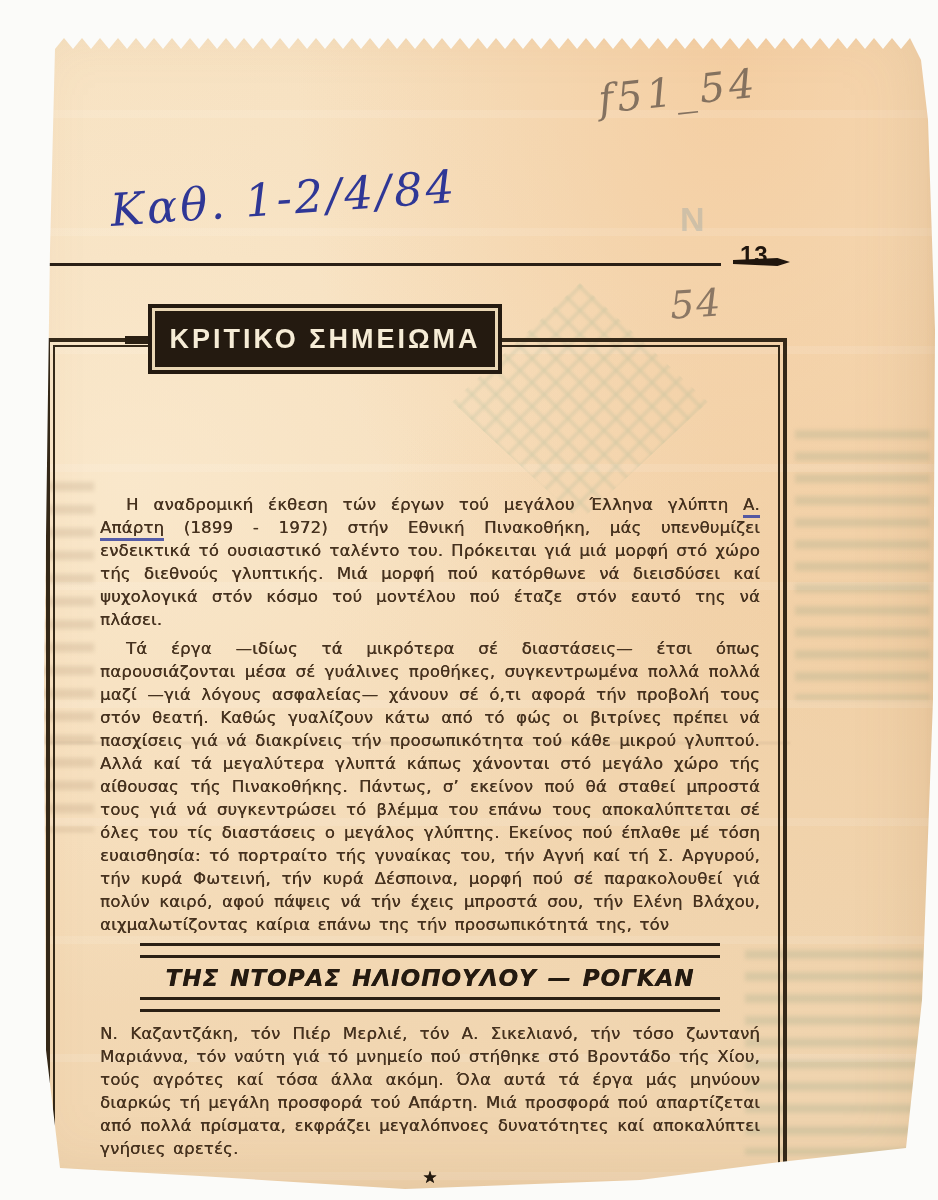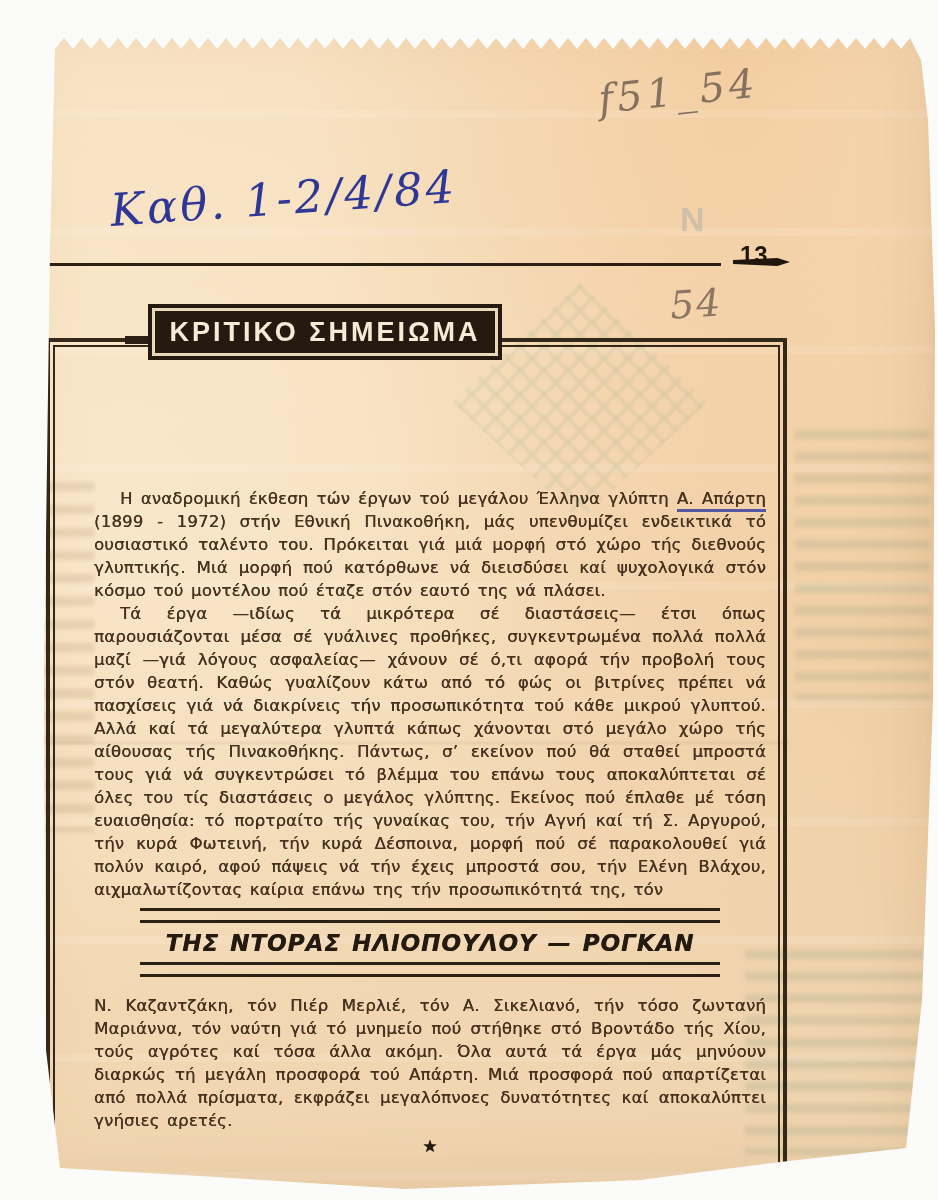--- a/index.html
+++ b/index.html
@@ -70,46 +70,46 @@
   .ghost.stripes-green{background:repeating-linear-gradient(180deg, rgba(110,145,112,.17) 0 9px, transparent 9px 22px);}
   .crease{position:absolute;left:45px;top:742px;width:745px;height:2px;background:rgba(90,70,50,.10);filter:blur(1px);}
 
   
   .frame{
     position:absolute;left:53px;top:345px;width:723px;height:880px;
     border:2px solid #342818;outline:4px solid #342818;outline-offset:3px;
   }
   .kicker-dash{position:absolute;left:125px;top:336px;width:25px;height:8px;background:#2a1f12;}
   .kicker-box{
-    position:absolute;left:152px;top:308px;width:346px;height:48px;box-sizing:border-box;
+    position:absolute;left:152px;top:308px;width:346px;height:62px;box-sizing:border-box;
     background:#241a10;border:3px solid #ead7b5;outline:4px solid #241a10;
     display:flex;align-items:center;justify-content:center;
   }
   .kicker-box span{
     font:bold 27px "Liberation Sans", sans-serif;color:#f6ecd6;letter-spacing:3px;white-space:nowrap;
   }
   .article-title{
     position:absolute;left:98px;top:392px;width:660px;
     font:italic bold 52px "DejaVu Sans", sans-serif;color:#241a12;
     letter-spacing:0;white-space:nowrap;text-shadow:.5px 0 0 #241a12;
   }
 
   
   .column{
     position:absolute;left:94px;top:487px;width:672px;
     font-size:16.5px;line-height:23px;color:#46321f;
     text-align:justify;letter-spacing:.2px;word-spacing:2px;
     text-shadow:.3px 0 0 currentColor;
   }
-  .column p{margin:0;}
+  .column p{margin:6px;}
   .indent{text-indent:26px;}
   .blue-underline{
     border-bottom:3px solid rgba(44,58,160,.8);padding-bottom:1px;
   }
-  .byline{width:580px;margin:7px auto 17px auto;}
+  .byline{width:580px;margin:7px auto 10px auto;}
   .b-rule{height:9px;border-top:3px solid #2b2014;border-bottom:3px solid #2b2014;}
   .b-text{
     text-align:center;font:italic bold 23px "DejaVu Sans", sans-serif;
     color:#241a10;letter-spacing:1px;padding:7px 0 6px 0;white-space:nowrap;
     text-indent:0;
   }
   .footer-star{
     text-align:center;font-size:17px;color:#241a10;margin-top:3px;text-indent:0;
   }
 </style>

